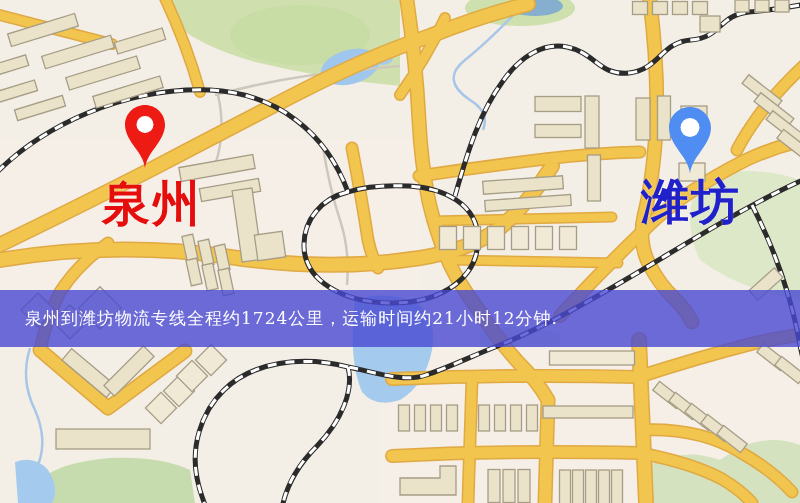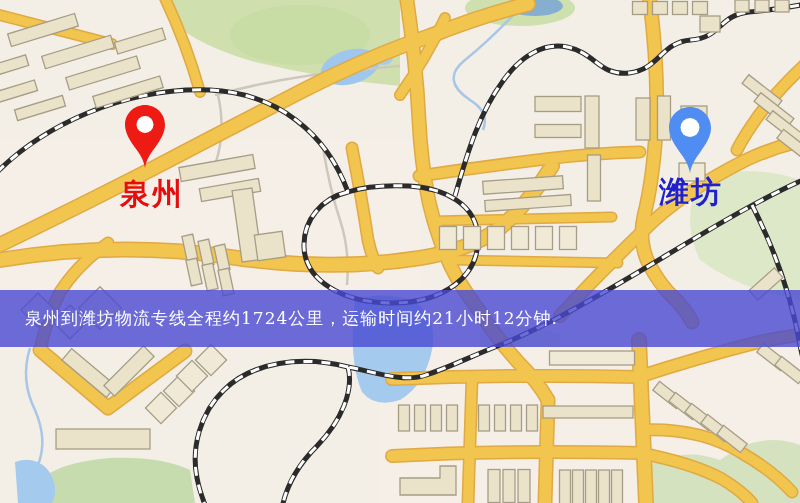--- a/index.html
+++ b/index.html
@@ -4,21 +4,21 @@
 <style>
   html,body{margin:0;padding:0;background:#ffffff;}
   .map-wrap{
     position:relative;width:800px;height:503px;overflow:hidden;
     font-family:"Liberation Sans",sans-serif;background:#f4efe6;
   }
   .map-wrap svg{position:absolute;left:0;top:0;display:block;}
   .city-label{
     position:absolute;transform:translateX(-50%);
     font-family:"DejaVu Serif","Liberation Serif",serif;
-    font-weight:bold;font-size:30px;line-height:1;letter-spacing:2px;
+    font-weight:bold;font-size:48px;line-height:1;letter-spacing:2px;
     white-space:nowrap;text-shadow:0 0 2px rgba(255,255,255,.5);
   }
   .origin-label{left:152px;top:179px;color:#e60d0d;}
   .destination-label{left:691px;top:177px;color:#2121cc;text-align:right;}
   .banner{
     position:absolute;left:0;right:0;top:290px;height:57px;
     background:rgba(72,72,210,0.80);color:#ffffff;
     display:flex;align-items:center;padding-left:25px;box-sizing:border-box;
     font-family:"DejaVu Serif","Liberation Serif",serif;
     font-size:17px;letter-spacing:1px;white-space:nowrap;

